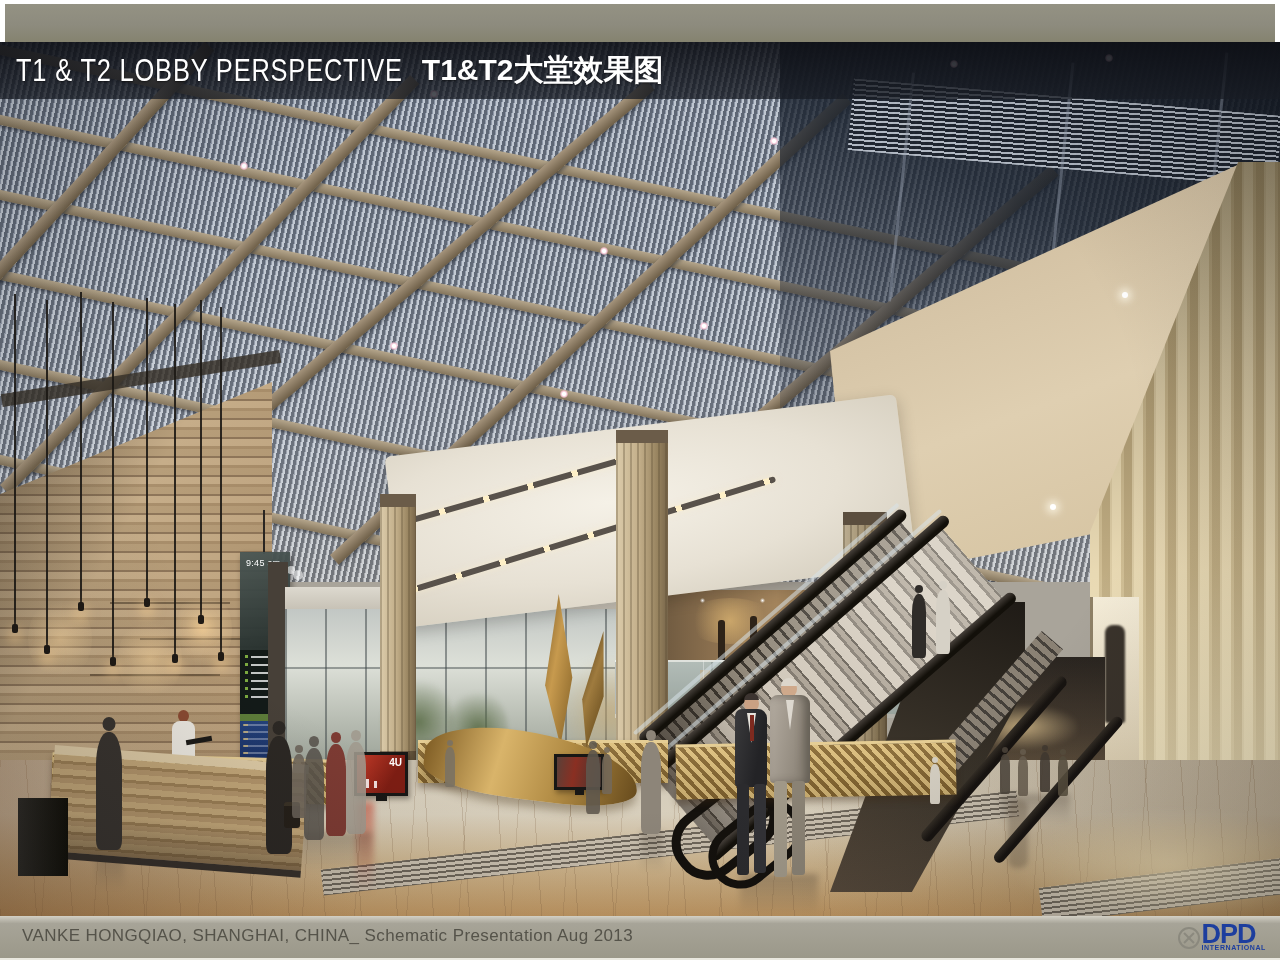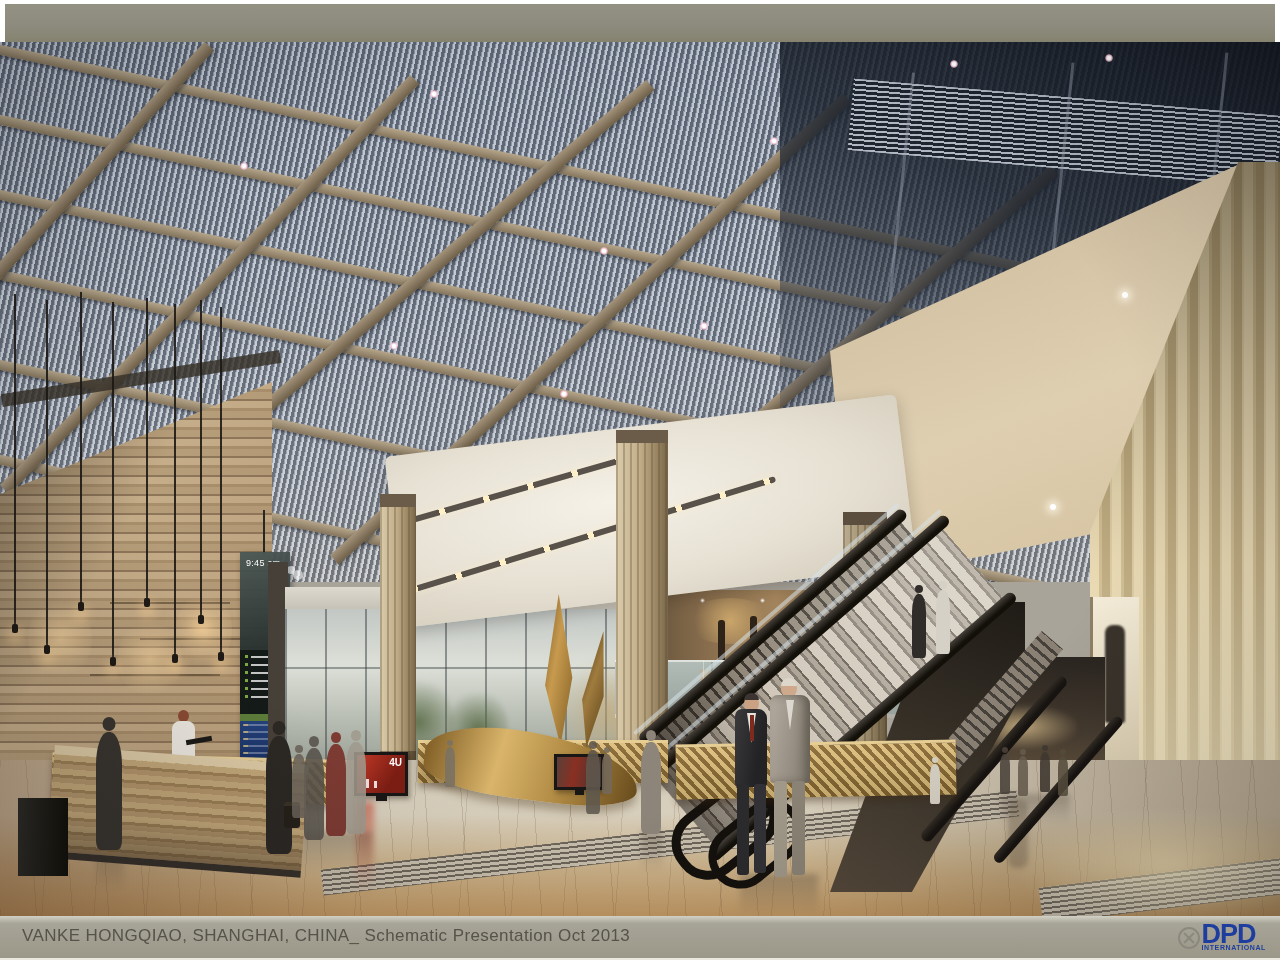--- a/index.html
+++ b/index.html
@@ -432,24 +432,28 @@
       <span style="left:11px;top:0;width:15px;height:7px;background:#3c3430;border-radius:8px 8px 0 0"></span>
       <span style="left:2px;top:16px;width:32px;height:78px;background:linear-gradient(100deg,#3a3a3c,#232326 70%);border-radius:7px 9px 4px 4px"></span>
       <span style="left:14px;top:20px;width:9px;height:30px;background:#e6e3dc;clip-path:polygon(0 0,100% 0,50% 100%)"></span>
       <span style="left:17px;top:22px;width:4px;height:26px;background:#7e2a1f"></span>
       <span style="left:4px;top:91px;width:12px;height:91px;background:#2b2b2e;border-radius:3px"></span>
       <span style="left:21px;top:91px;width:12px;height:89px;background:#323236;border-radius:3px"></span>
     </div>
 
     <div class="vig"></div>
 
+    <div class="title-band">
+      <span class="title-en">T1 &amp; T2 LOBBY PERSPECTIVE</span>
+      <span class="title-zh">T1&amp;T2大堂效果图</span>
+    </div>
   </div>
 
   <div class="footer-bar">
-    <span class="footer-caption">VANKE HONGQIAO, SHANGHAI, CHINA_ Schematic Presentation Oct 2013</span>
+    <span class="footer-caption">VANKE HONGQIAO, SHANGHAI, CHINA_ Schematic Presentation Aug 2013</span>
     <div class="dpd-logo">
       <span class="dpd-icon"></span>
       <span>
         <div class="dpd-text">DPD</div>
         <div class="dpd-sub">INTERNATIONAL</div>
       </span>
     </div>
   </div>
 
 </div>

